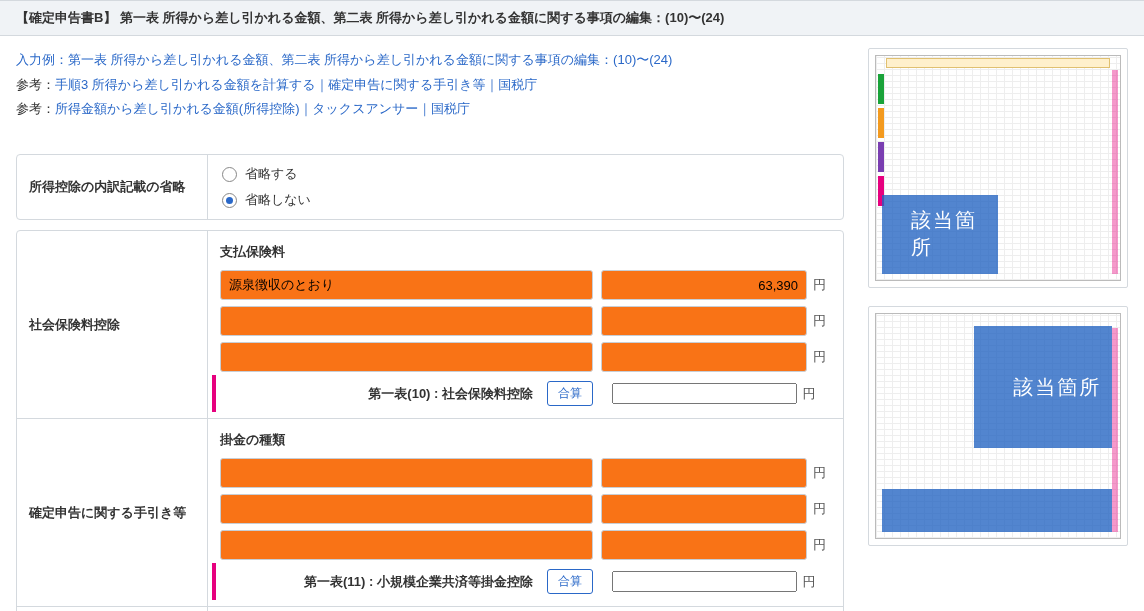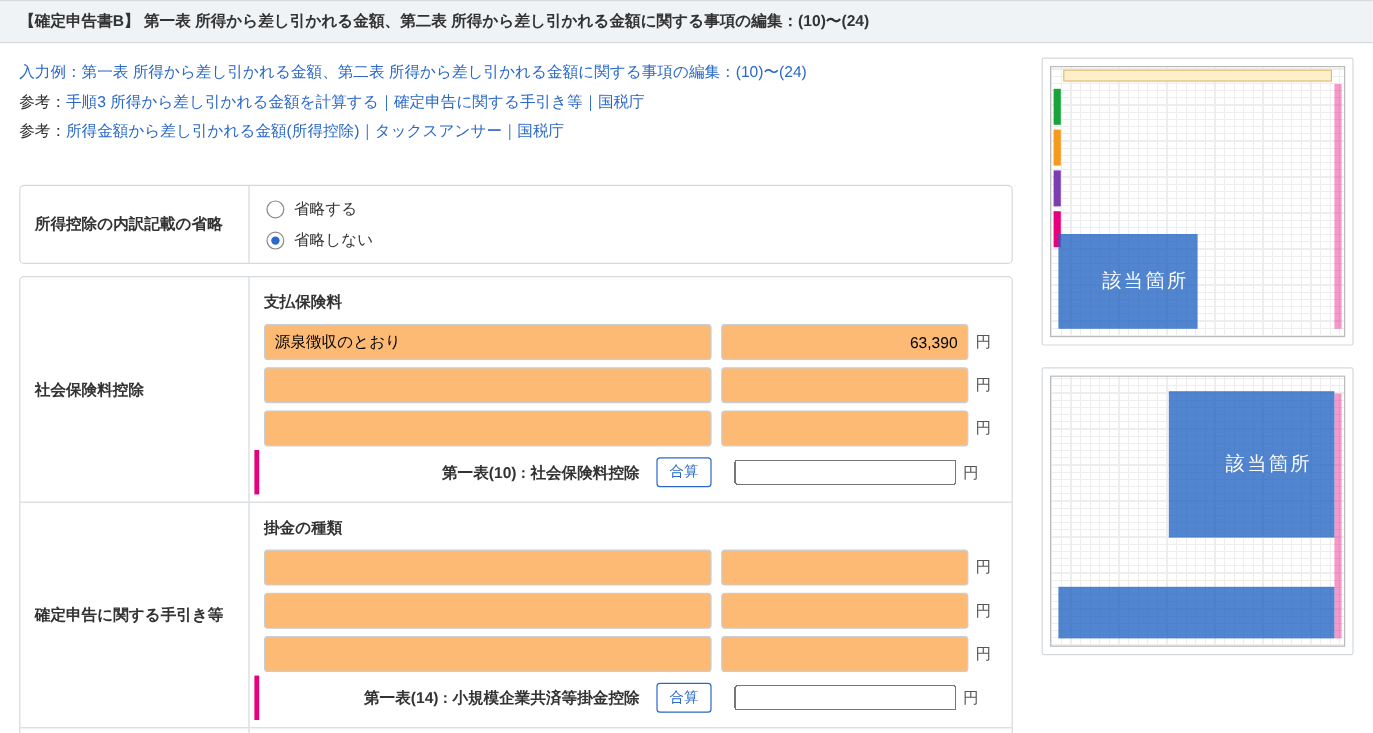--- a/index.html
+++ b/index.html
@@ -58,21 +58,21 @@
 .sub-head .h1 { flex: 1; font-weight: bold; }
 .sub-head .h2 { width: 230px; font-weight: bold; }
 .help-icon {
   display:inline-block; width:14px; height:14px; border-radius:50%;
   background:#9aa4af; color:#fff; font-size:10px; line-height:14px; text-align:center;
   margin-left:4px;
 }
 .input-row { display:flex; gap:8px; align-items:center; padding: 3px 4px; }
 .input-row input[type=text] {
   flex:1; height:30px; padding:4px 8px; border:1px solid #c8ced5; border-radius:3px;
-  font-size:13px; background:#fdba74;
+  font-size:13px; background:#f97316;
 }
 .amount-wrap { width: 230px; display:flex; align-items:center; gap:6px;justify-content:center; }
 .amount-wrap input { text-align:right; }
 .unit { width: 18px; color:#555; }
 .total-row {
   display:flex; align-items:center; padding:6px 4px; gap:8px;
   border-left: 4px solid #e6007e; margin-left:-4px;
 }
 .total-row .tlabel { flex:1; text-align:right; font-weight:bold; padding-right:6px; }
 .btn-sum {
@@ -91,21 +91,21 @@
   position:relative; height:240px; background:#fff;
   display:flex; flex-direction:column; gap:4px;
 }
 .tax-form-mini {
   flex:1; position:relative; border:1px solid #bbb; background:
    repeating-linear-gradient(0deg,#eee 0 1px, transparent 1px 6px),
    repeating-linear-gradient(90deg,#eee 0 1px, transparent 1px 8px);
 }
 .hl-box {
   position:absolute; background:rgba(33,99,193,0.78); color:#fff;
-  display:flex; align-items:center; justify-content:center; font-size:16px;
+  display:flex; align-items:center; justify-content:center; font-size:20px;
   letter-spacing:2px;
   padding-left:29px;
 }
 .color-tabs { position:absolute; left:2px; top:18px; width:6px; display:flex; flex-direction:column; gap:4px;}
 .color-tabs span{ display:block; width:6px; height:30px; }
 .ct-g{background:#1aa33a;} .ct-o{background:#f39a1f;} .ct-p{background:#7a3eb1;} .ct-pk{background:#e6007e;}
 .top-strip { position:absolute; top:2px; left:10px; right:10px; height:10px; background:#fff0cc; border:1px solid #e0c070;}
 .pink-strip { position:absolute; right:2px; top:14px; width:6px; bottom:6px; background:#e6007e; opacity:.4;}
 </style>
 </head>
@@ -201,21 +201,21 @@
               </div>
           </div>
           <div class="input-row">
             <input type="text" value="" style="">
             <div class="amount-wrap">
                 <input type="text" value="" style="">
                 <span class="unit">円</span>
               </div>
           </div>
           <div class="total-row">
-            <span class="tlabel">第一表(14) : 小規模企業共済等掛金控除</span>
+            <span class="tlabel">第一表(11) : 小規模企業共済等掛金控除</span>
             <button class="btn-sum">合算</button>
             <div class="amount-wrap">
                 <input type="text" value="" style="">
                 <span class="unit">円</span>
               </div>
           </div>
         </div>
       </div>
 
       <div class="row">

